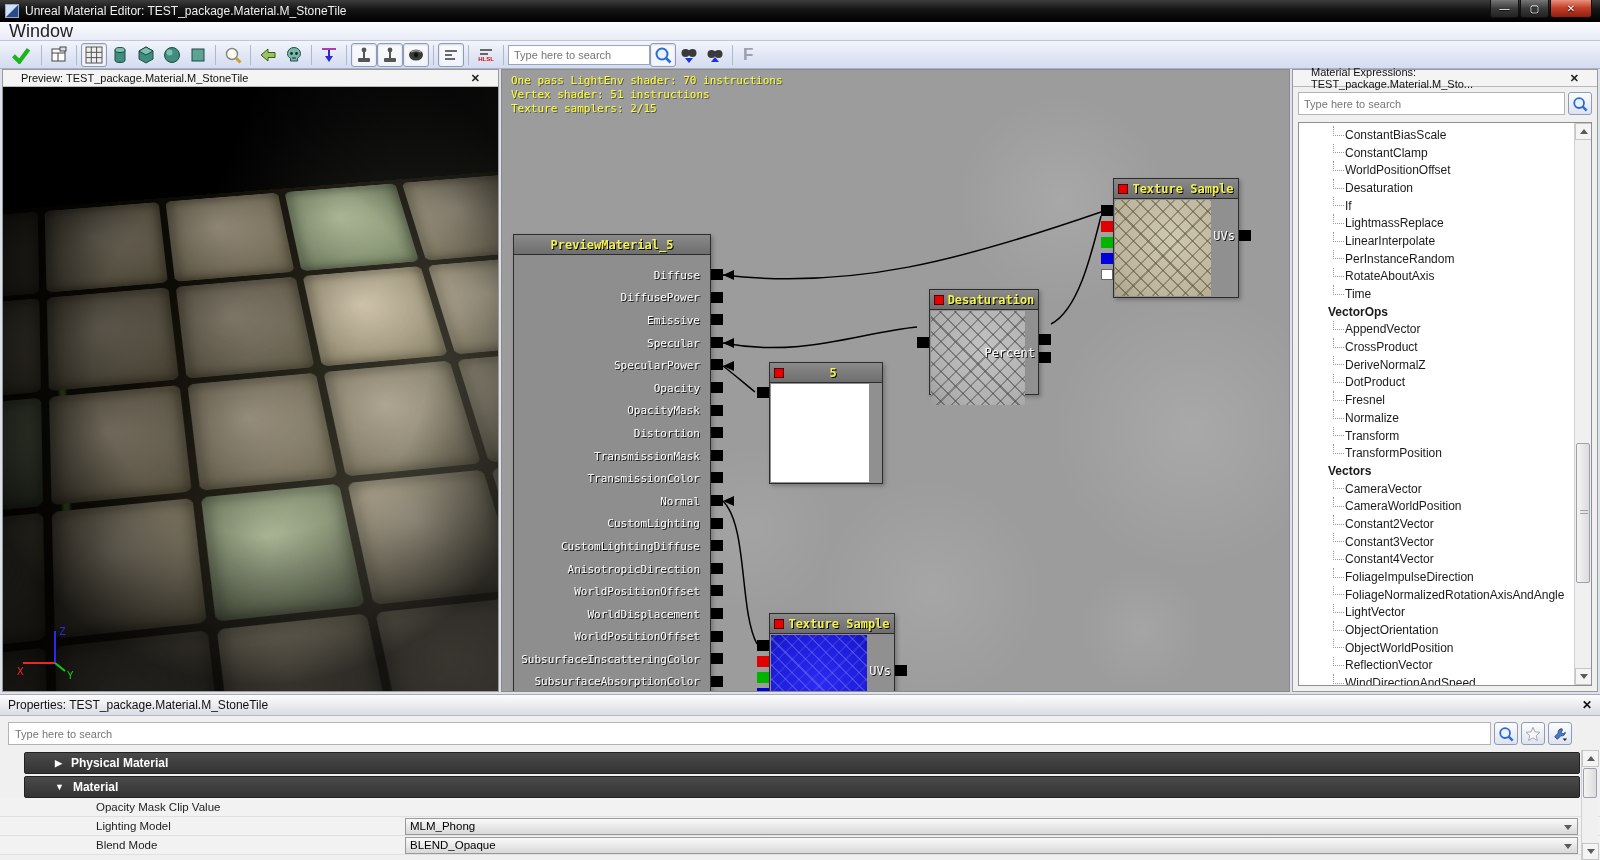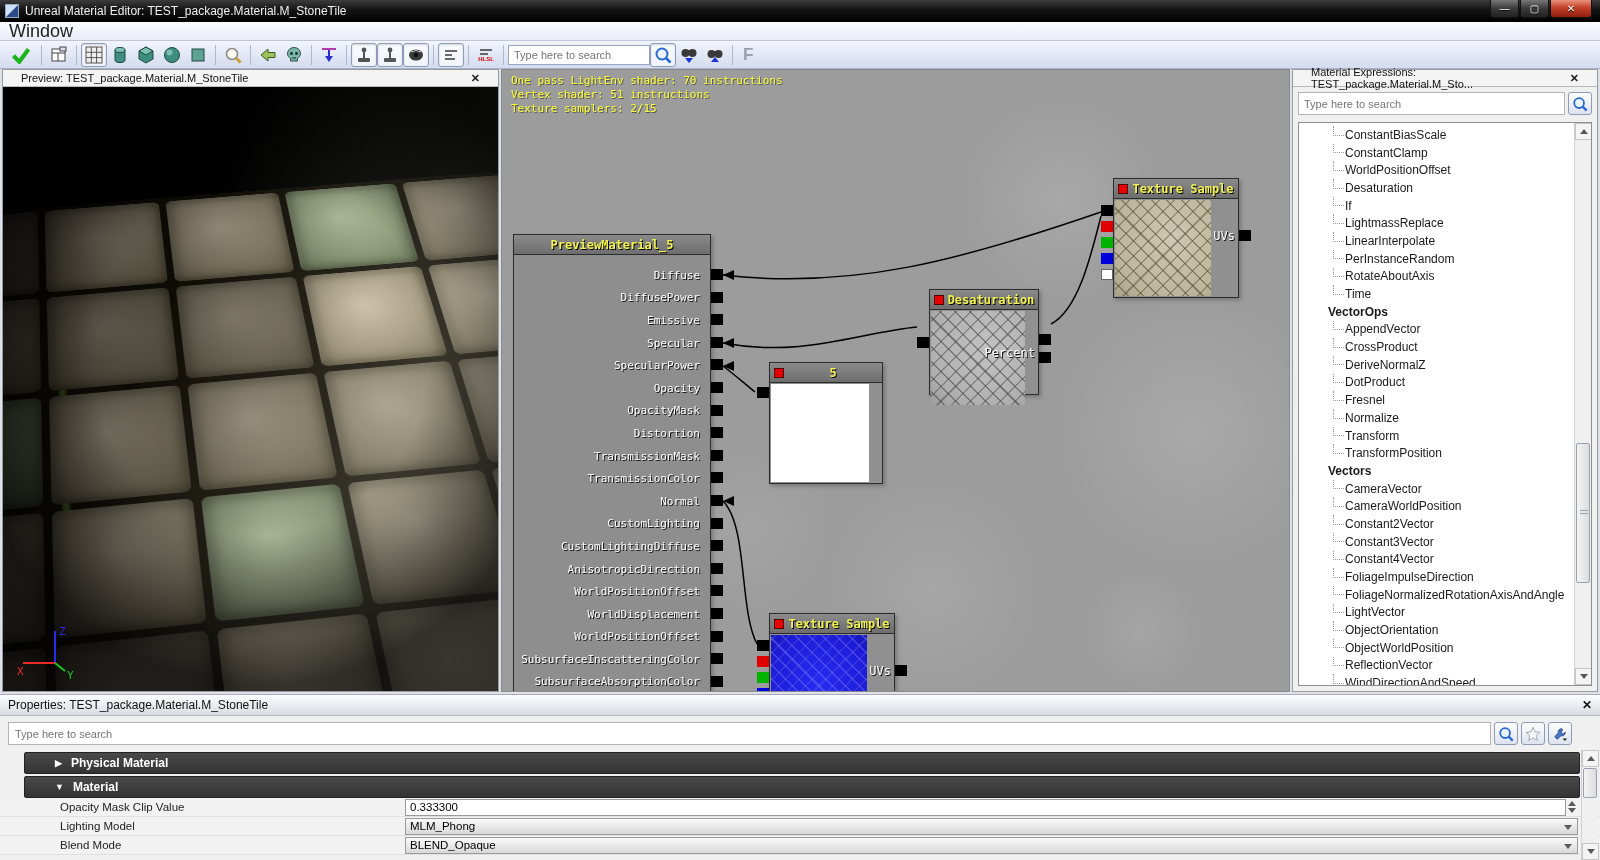--- a/index.html
+++ b/index.html
@@ -166,21 +166,21 @@
   .props-search-row { position:absolute; left:8px; top:28px; right:28px; height:24px; display:flex; }
   .props-search { flex:1; height:23px; border:1px solid #b4b4b4; background:#fff; color:#999;
     font-size:11px; padding:0 6px; font-family:"Liberation Sans",sans-serif; }
   .props-body { position:absolute; left:0; top:56px; right:0; bottom:0; overflow:hidden; }
   .section-bar { margin:2px 20px 0 24px; height:22px; background:linear-gradient(180deg,#4a4a4a,#333);
     border:1px solid #222; border-radius:2px; color:#fff; font-size:12px; font-weight:bold;
     display:flex; align-items:center; padding-left:30px; }
   .section-bar .arrow { margin-right:9px; font-size:9px; }
   .prop-row { height:19px; display:flex; border-bottom:1px solid #e0e0e0; background:#f2f2f2; }
   .prop-label { width:405px; font-size:11.5px; color:#222; display:flex; align-items:center;
-    padding-left:60px; }
+    padding-left:96px; }
   .prop-value { flex:1; position:relative; display:flex; align-items:center; margin-right:22px; }
   .val-input { flex:1; height:17px; background:#fff; border:1px solid #9a9a9a;
     font-size:11.5px; color:#000; display:flex; align-items:center; padding-left:4px; }
   .val-dropdown { flex:1; height:17px; border:1px solid #9a9a9a;
     background:linear-gradient(180deg,#fafafa,#d8d8d8); font-size:11.5px; color:#000;
     display:flex; align-items:center; padding-left:4px; position:relative; }
   .dd-arrow { position:absolute; right:5px; top:6px; }
   .spinners { width:12px; display:flex; flex-direction:column; justify-content:center; gap:2px;
     align-items:center; }
   .props-scroll { position:absolute; right:2px; top:0; bottom:0; width:17px; }
@@ -790,27 +790,20 @@
         <div class="section-bar">
           <span class="arrow">▶</span>
           <span>Physical Material</span>
         </div>
         <div class="section-bar">
           <span class="arrow">▼</span>
           <span>Material</span>
         </div>
         <div class="prop-row">
           <div class="prop-label">Opacity Mask Clip Value</div>
-          <div class="prop-value">
-            <div class="val-input">0.333300</div>
-            <div class="spinners">
-              <span class="tri-up"></span>
-              <span class="tri-down"></span>
-            </div>
-          </div>
         </div>
         <div class="prop-row">
           <div class="prop-label">Lighting Model</div>
           <div class="prop-value">
             <div class="val-dropdown">MLM_Phong<span class="dd-arrow tri-down"></span></div>
           </div>
         </div>
         <div class="prop-row">
           <div class="prop-label">Blend Mode</div>
           <div class="prop-value">

